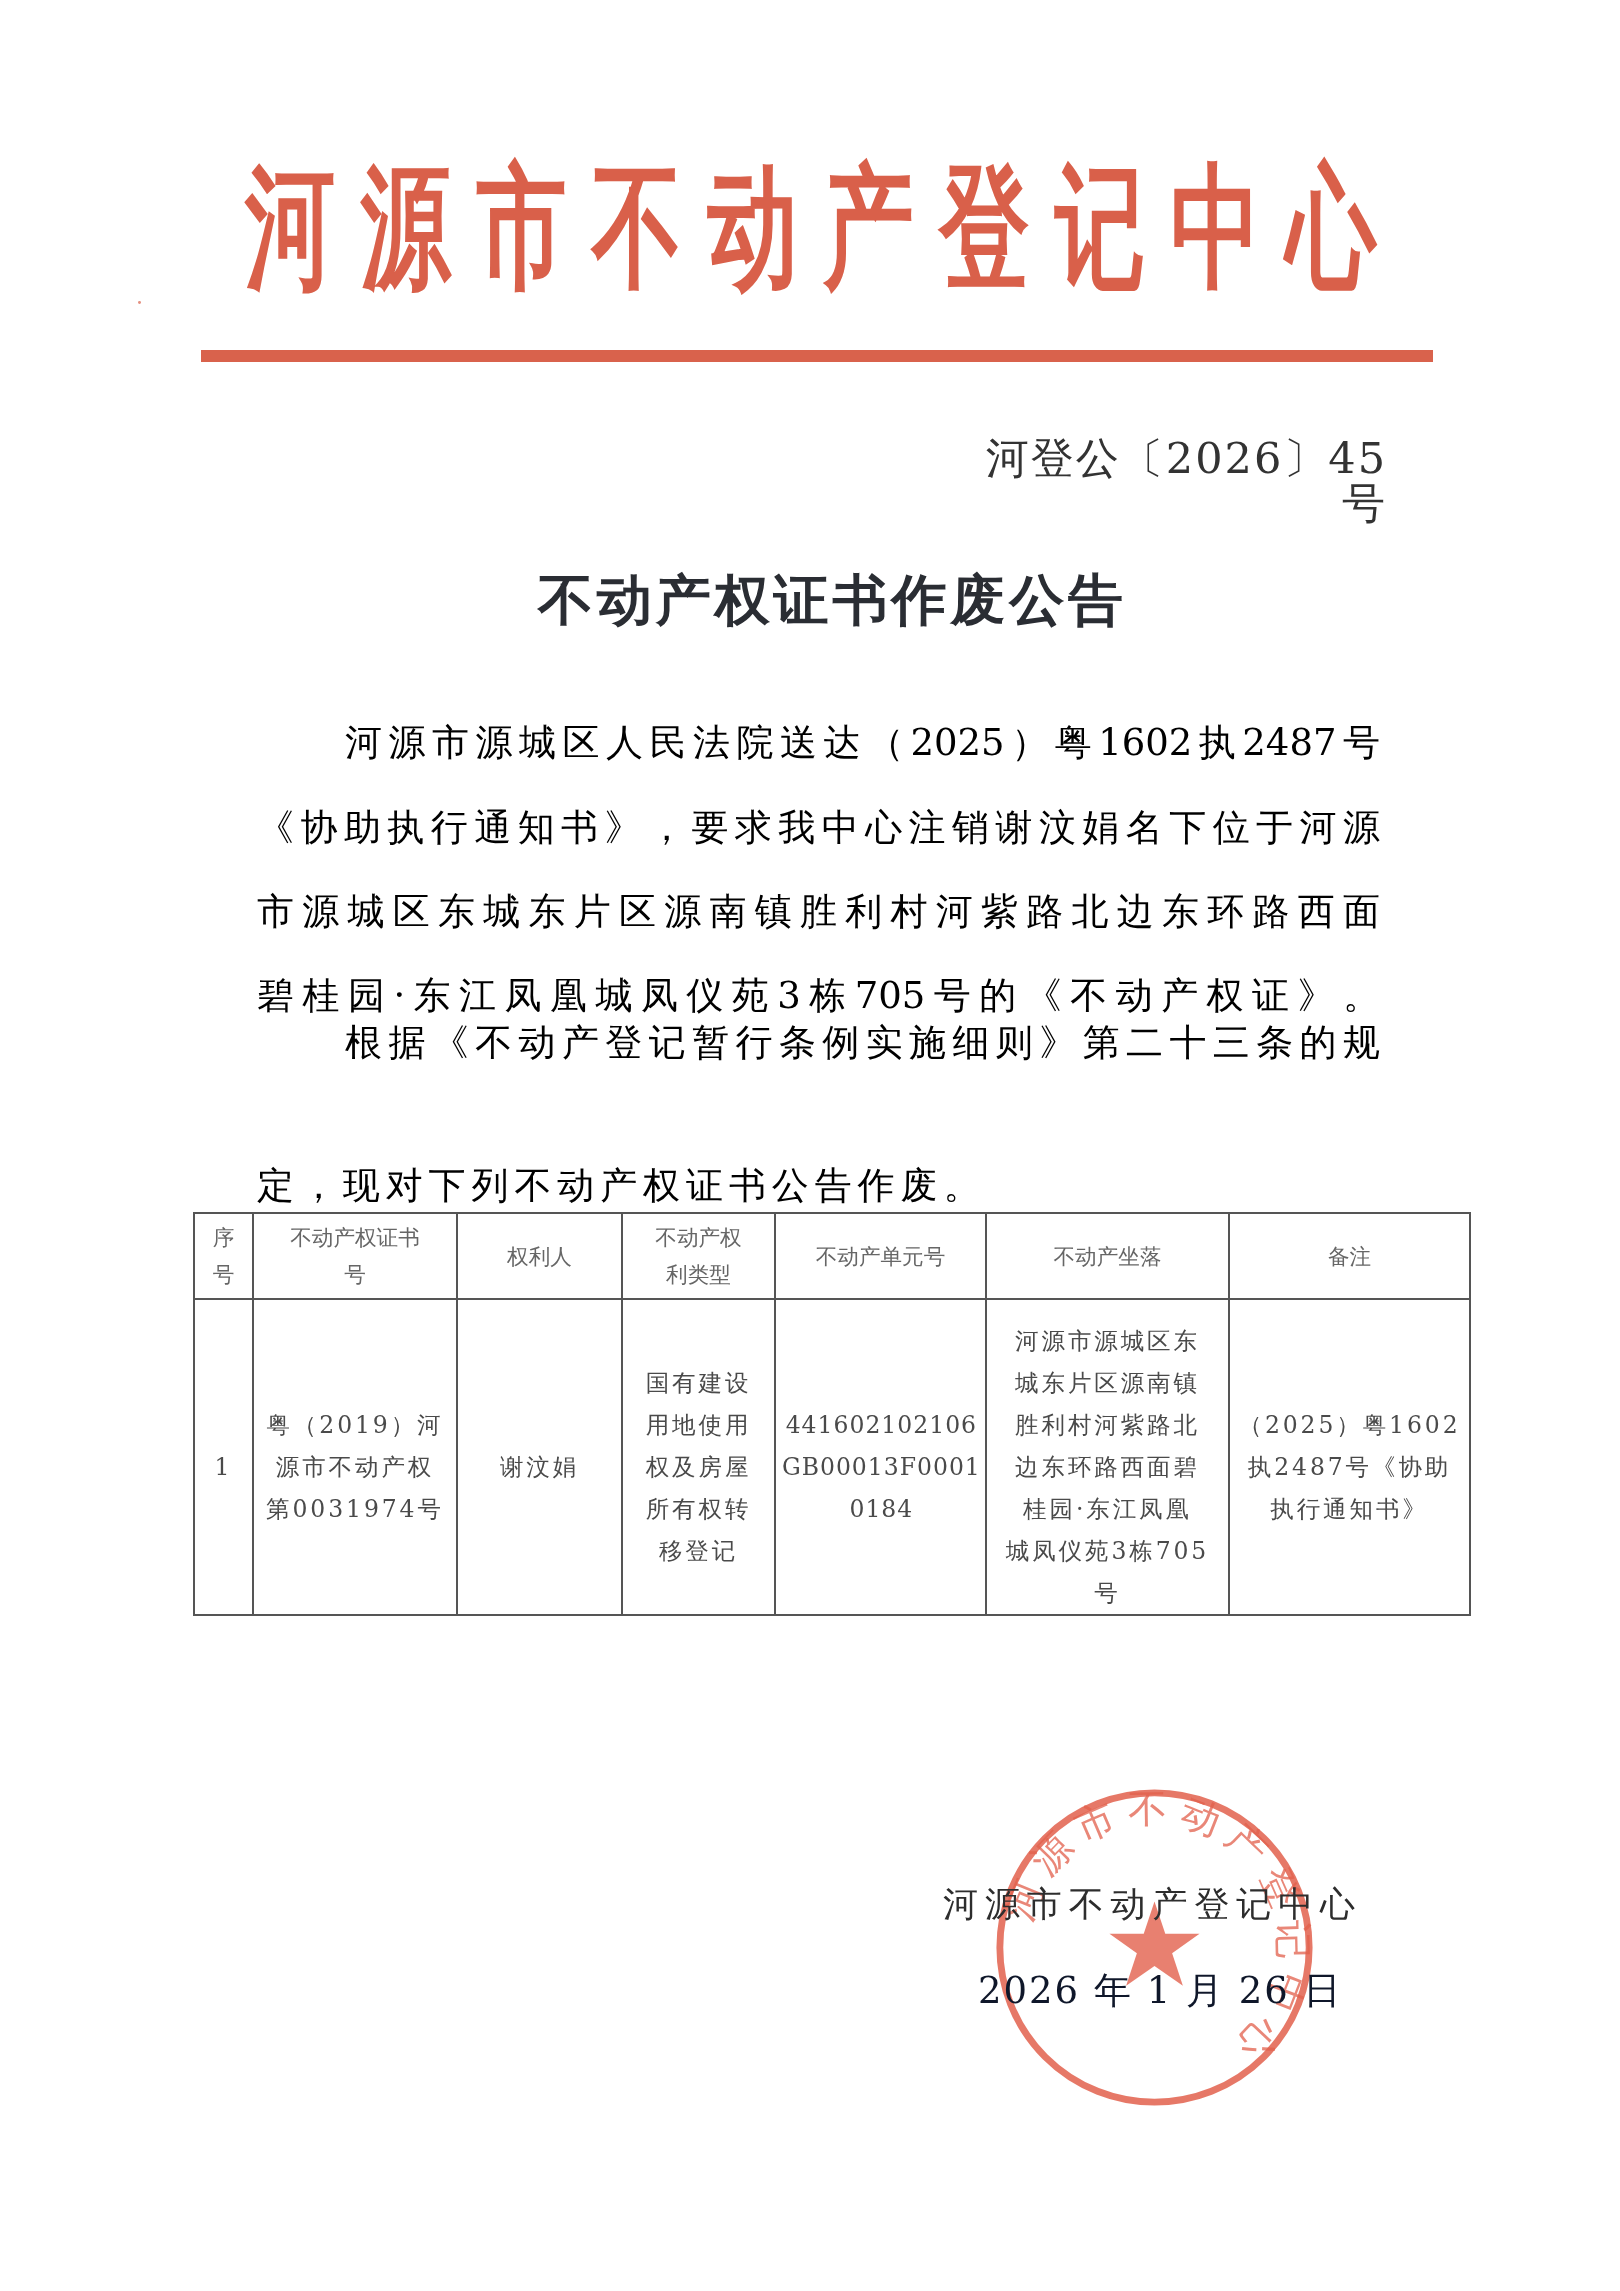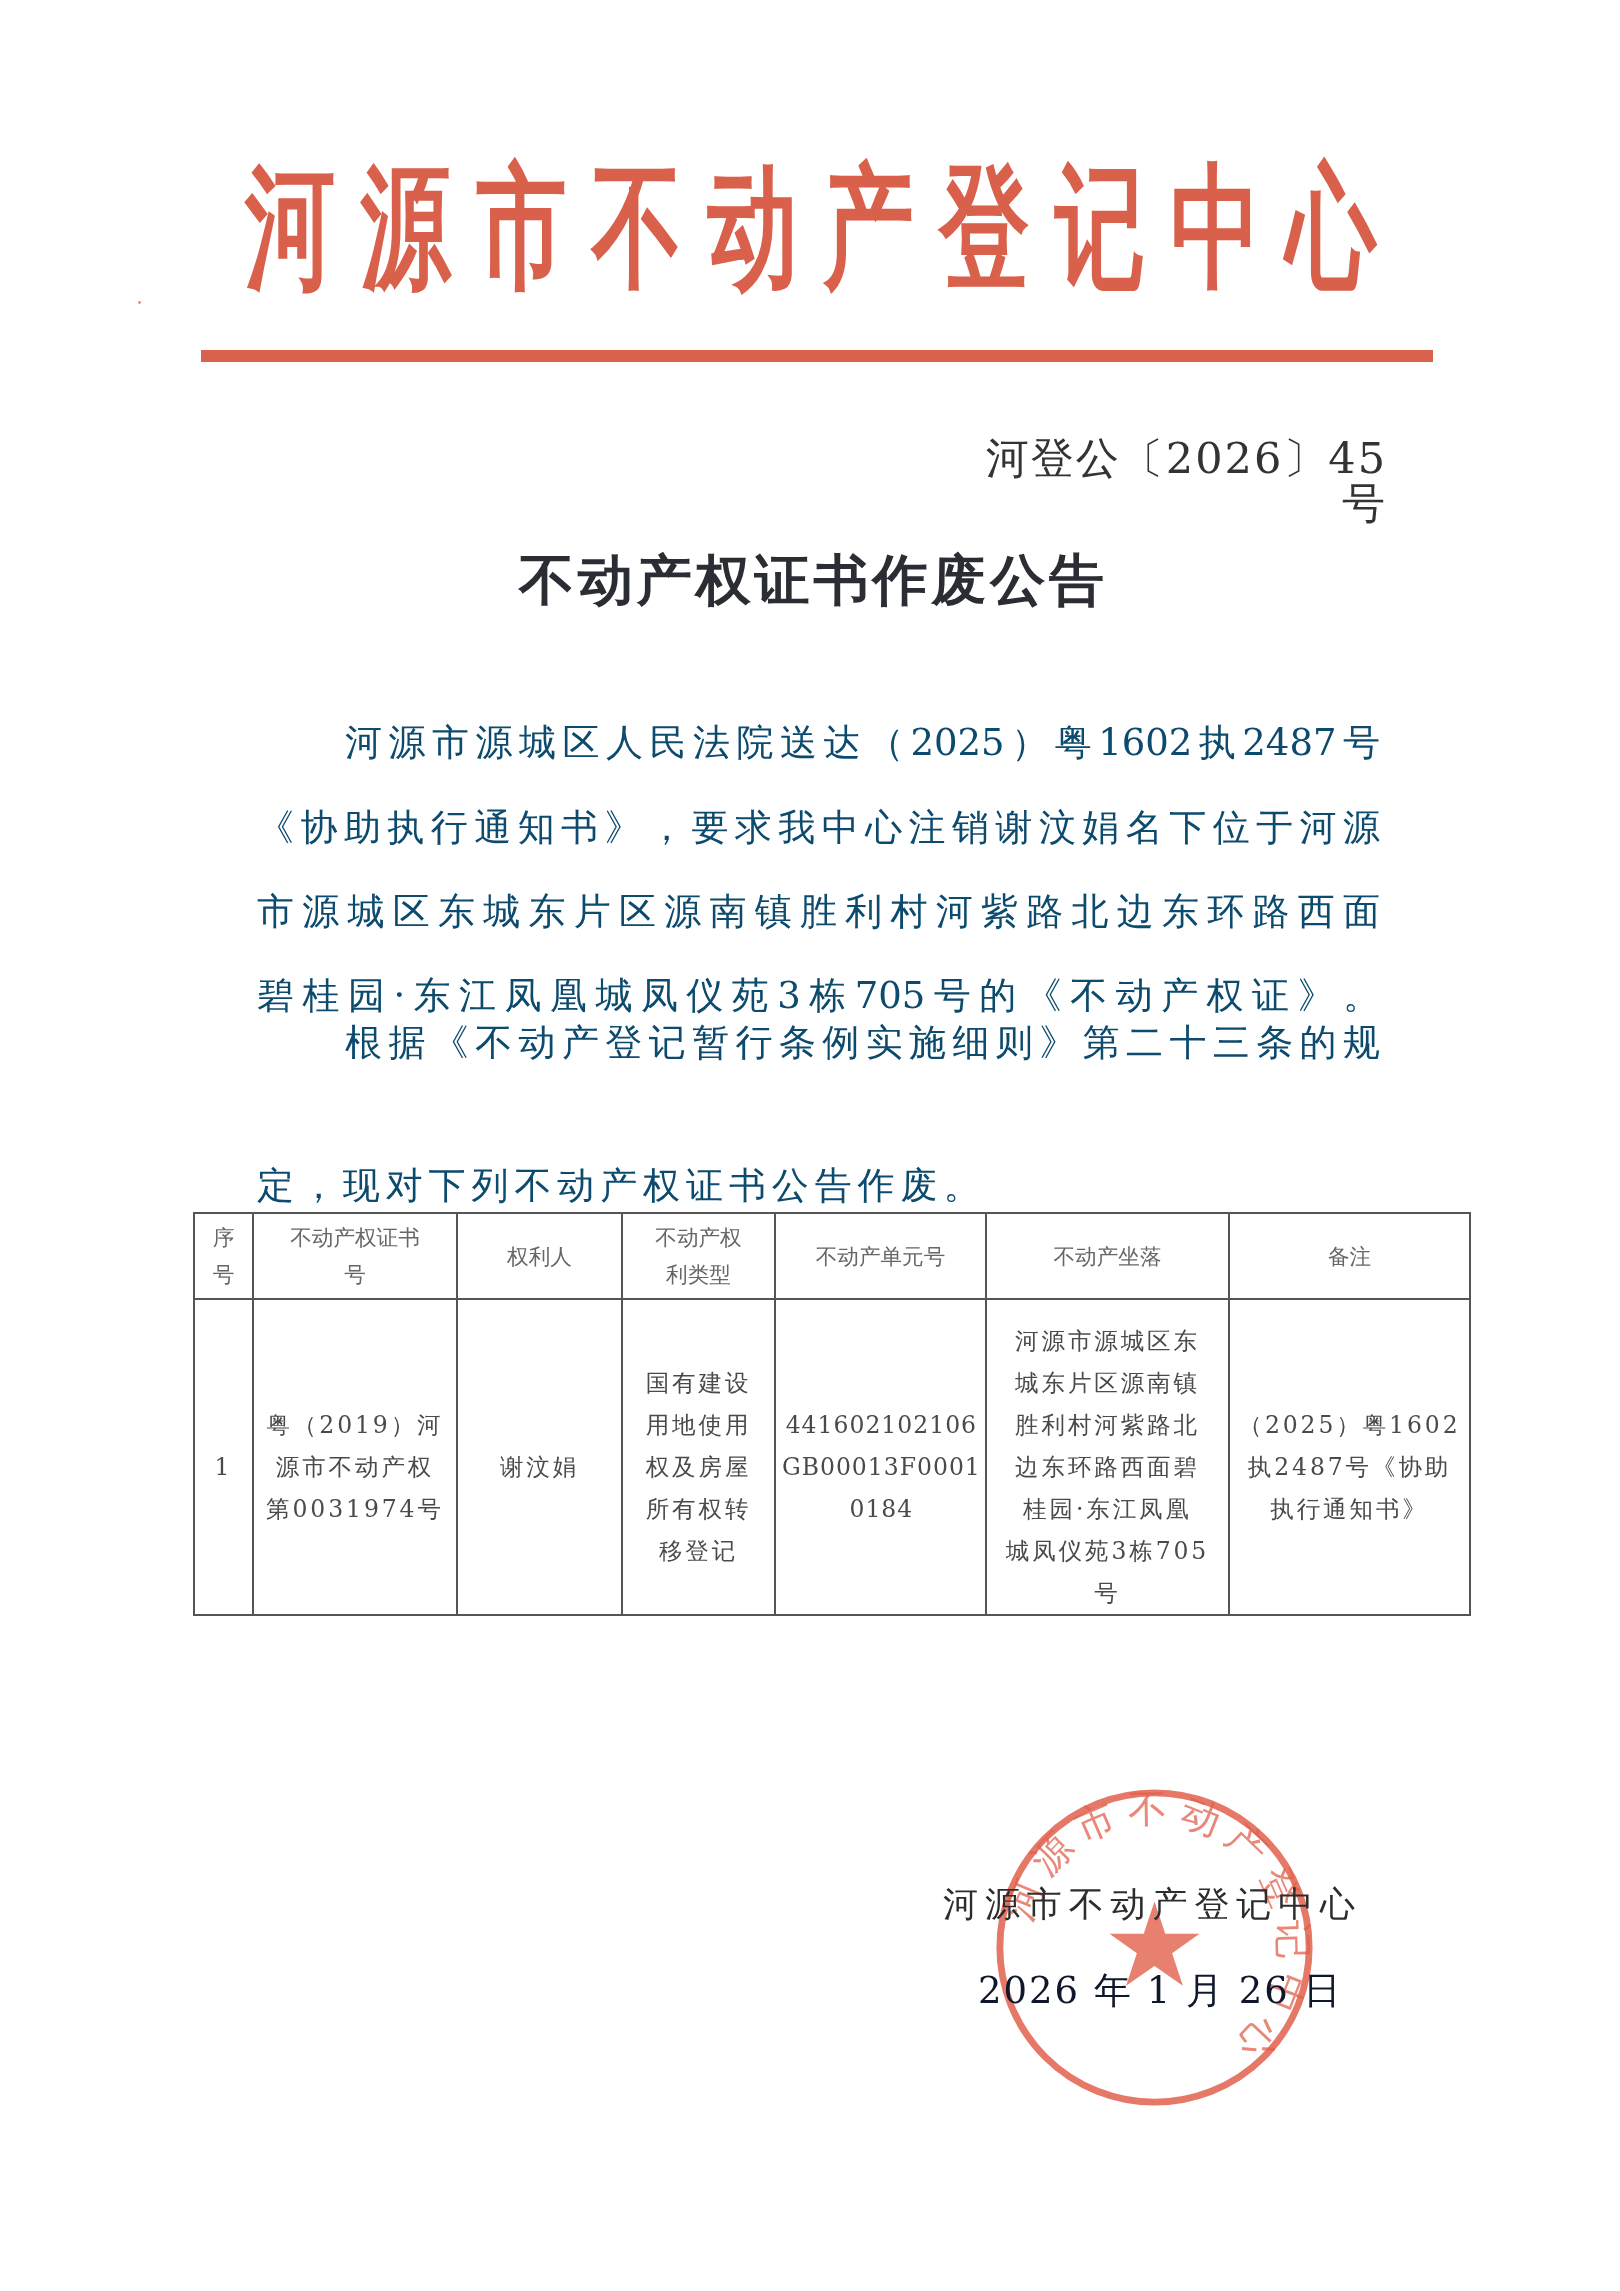--- a/index.html
+++ b/index.html
@@ -11,24 +11,24 @@
   
   .letterhead { left: 245px; top: 147px; width: 1157px; height: 157px; display: flex; }
   .lh-char { width: 127px; height: 157px; display: flex; align-items: center; justify-content: flex-start;
              font-family: "DejaVu Serif", serif; font-weight: bold; font-size: 90px; color: #d9604a;
              transform: scaleY(1.5); transform-origin: left center; line-height: 1; }
   .red-rule { left: 201px; top: 350px; width: 1232px; height: 11.8px; background: #d9624c; }
 
   .doc-number { left: 985px; top: 436px; width: 402px; height: 45px; font-size: 43px; color: #333;
                 text-align: right; letter-spacing: 2px; line-height: 45px; }
 
-  .notice-title { left: 519px; top: 544px; width: 608px; height: 71px; font-size: 55px; font-weight: bold;
-                  color: #2a2d33; letter-spacing: 3.9px; line-height: 71px; text-align: left; }
+  .notice-title { left: 519px; top: 564px; width: 608px; height: 71px; font-size: 55px; font-weight: bold;
+                  color: #2a2d33; letter-spacing: 3.9px; line-height: 71px; text-align: right; }
 
-  .body-line { left: 257px; width: 1123px; height: 47px; font-size: 37px; line-height: 47px; color: #0c4a6e;
+  .body-line { left: 257px; width: 1123px; height: 47px; font-size: 37px; line-height: 47px; color: #000000;
                text-align: justify; text-align-last: justify; white-space: nowrap; }
   .body-line.indent { left: 345px; width: 1035px; }
   .body-line.last { text-align-last: left; letter-spacing: 5.9px; margin-top: 20px; }
 
   
   .tbl { left: 193px; top: 1212px; width: 1275px; height: 388px; border-collapse: collapse; table-layout: fixed; }
   .tbl td, .tbl th { border: 2px solid #555; padding: 0 5.9px; text-align: center; vertical-align: middle;
                      font-weight: normal; color: #4a4a4a; }
   .tbl th { height: 84px; font-size: 21.6px; line-height: 37px; color: #666; }
   .tbl td { font-size: 23.5px; line-height: 42px; }

